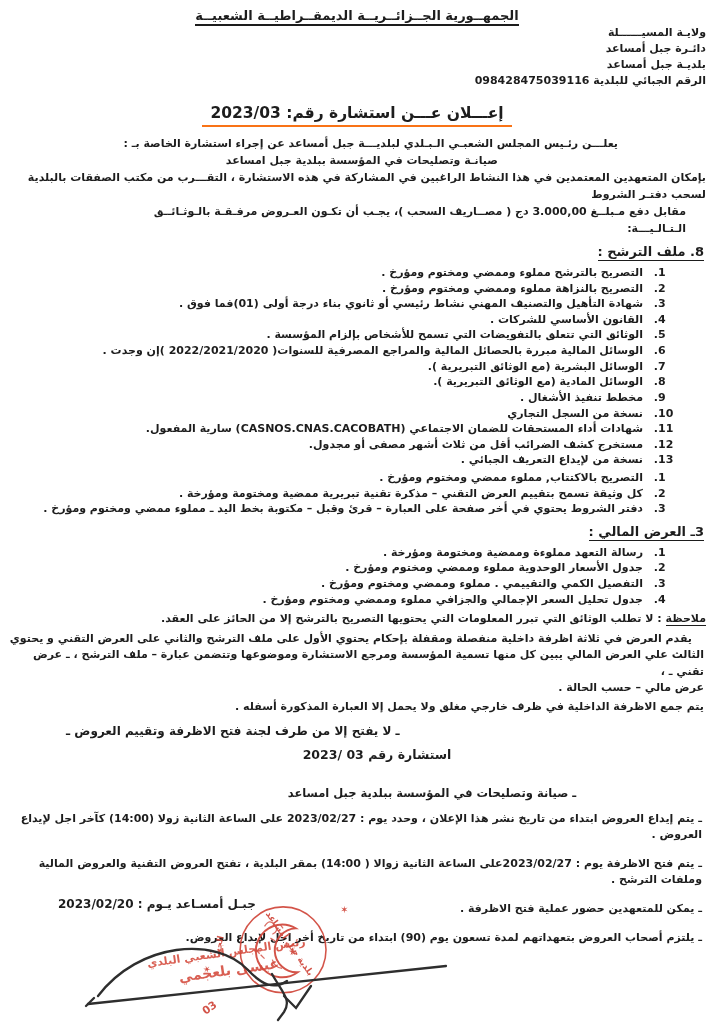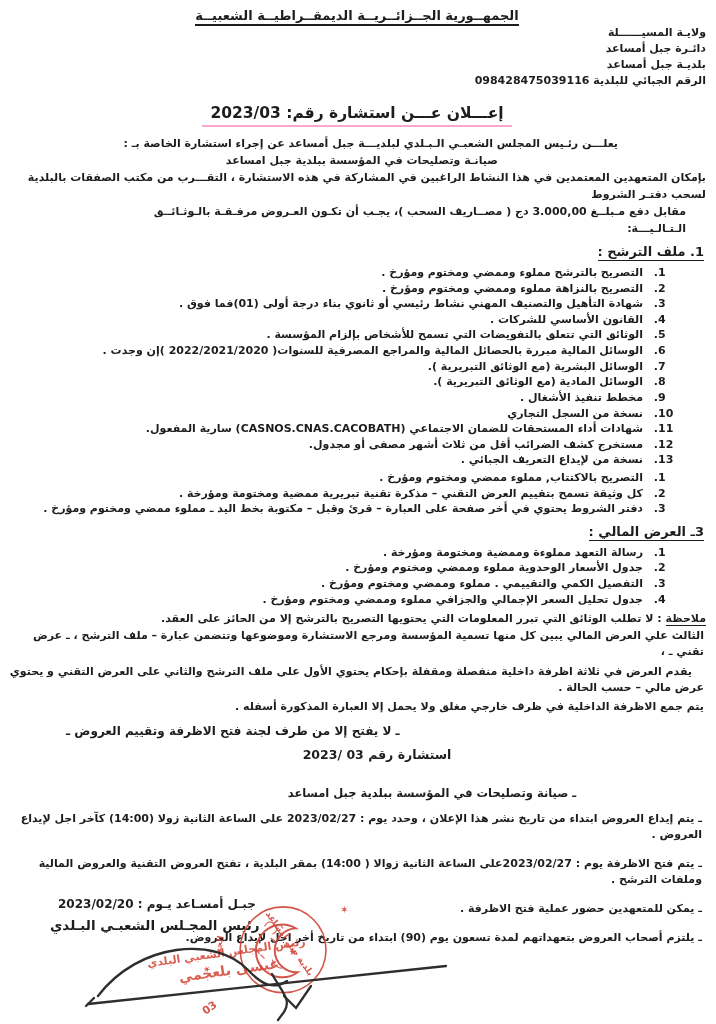--- a/index.html
+++ b/index.html
@@ -11,21 +11,21 @@
   }
   .republic{
     text-align:center;font-size:13px;margin-top:2px;
   }
   .republic span{border-bottom:2px solid #1d1d1d;padding-bottom:1px;}
   .gov{font-size:11px;line-height:1.45;margin-top:2px;text-align:right;}
   .gov .num{letter-spacing:.5px;}
   .title-wrap{text-align:center;margin-top:14px;}
   .title{
     display:inline-block;font-size:15.5px;
-    border-bottom:2px solid #f9a8d4;padding:0 8px 3px;
+    border-bottom:2px solid #f97316;padding:0 8px 3px;
   }
   .intro{font-size:11px;line-height:1.55;margin-top:8px;text-align:right;}
   .intro .i1{margin-right:88px;}
   .intro .i2{margin-right:208px;}
   .intro .i3{margin-right:0;}
   .intro .i4{margin-right:20px;margin-left:110px;}
   .sec-h{
     display:inline-block;font-size:13px;
     border-bottom:1.8px solid #1d1d1d;padding-bottom:1px;margin:7px 2px 2px;
   }
@@ -83,21 +83,21 @@
     <div class="title">إعـــلان عـــن استشارة  رقم: 2023/03</div>
   </div>
 
   <div class="intro">
     <div class="i1">يعلـــن رئـيس المجلس الشعبـي الـبـلدي لبلديـــة جبل أمساعد عن إجراء استشارة الخاصة  بـ :</div>
     <div class="i2">صيانـة وتصليحات في المؤسسة ببلدية جبل امساعد</div>
     <div class="i3">بإمكان المتعهدين المعتمدين في هذا النشاط الراغبين في المشاركة في هذه الاستشارة ، التقـــرب من مكتب الصفقات بالبلدية لسحب دفتـر الشروط</div>
     <div class="i4">مقابل دفع مـبلــغ 3.000,00 دج ( مصــاريف السحب )، يجـب أن تكـون العـروض مرفـقـة بالـوثـائــق الـتـالـيـــة:</div>
   </div>
 
-  <div><span class="sec-h">1. ملف الترشح :</span></div>
+  <div><span class="sec-h">8. ملف الترشح :</span></div>
   <ol class="items">
     <li>التصريح بالترشح مملوء وممضي ومختوم ومؤرخ .</li>
     <li>التصريح بالنزاهة مملوء وممضي ومختوم ومؤرخ .</li>
     <li>شهادة التأهيل والتصنيف المهني نشاط رئيسي أو ثانوي بناء درجة أولى (01)فما فوق .</li>
     <li>القانون الأساسي للشركات .</li>
     <li>الوثائق التي تتعلق بالتفويضات التي تسمح للأشخاص بإلزام المؤسسة .</li>
     <li>الوسائل المالية مبررة بالحصائل  المالية والمراجع المصرفية للسنوات( 2022/2021/2020 )إن وجدت .</li>
     <li>الوسائل البشرية (مع الوثائق التبريرية ).</li>
     <li>الوسائل المادية  (مع الوثائق التبريرية ).</li>
     <li>مخطط تنفيذ الأشغال .</li>
@@ -118,35 +118,34 @@
     <li>رسالة التعهد مملوءة وممضية ومختومة ومؤرخة .</li>
     <li>جدول الأسعار الوحدوية  مملوء وممضي ومختوم ومؤرخ .</li>
     <li>التفصيل  الكمي  والتقييمي . مملوء وممضي ومختوم ومؤرخ .</li>
     <li>جدول تحليل السعر الإجمالي والجزافي مملوء وممضي ومختوم ومؤرخ .</li>
   </ol>
 
   <div class="note">
     <span class="nlabel">ملاحظة</span><span> : لا تطلب الوثائق التي تبرر المعلومات التي يحتويها التصريح بالترشح إلا من الحائز على العقد.</span>
   </div>
 
+  <div class="close-p p1">يقدم العرض في ثلاثة اظرفة داخلية منفصلة  ومقفلة بإحكام يحتوي الأول على ملف الترشح  والثاني على العرض التقني و يحتوي</div>
   <div class="close-p p2">الثالث  علي العرض المالي يبين كل منها تسمية المؤسسة ومرجع الاستشارة وموضوعها وتتضمن عبارة – ملف الترشح  ، ـ عرض تقني ـ ،</div>
-  <div class="close-p p1">يقدم العرض في ثلاثة اظرفة داخلية منفصلة  ومقفلة بإحكام يحتوي الأول على ملف الترشح  والثاني على العرض التقني و يحتوي</div>
   <div class="close-p p3">عرض مالي – حسب الحالة  .</div>
   <div class="close-p p4">يتم جمع الاظرفة الداخلية  في ظرف خارجي مغلق ولا يحمل إلا العبارة المذكورة أسفله .</div>
   <div class="close-p p5">ـ لا يفتح  إلا من طرف لجنة فتح الاظرفة وتقييم العروض ـ</div>
   <div class="close-p p6">استشارة رقم 03 /2023</div>
   <div class="close-p p7">ـ    صيانة وتصليحات في المؤسسة ببلدية جبل امساعد</div>
 
   <div class="deadline">ـ   يتم إيداع العروض ابتداء من تاريخ نشر هذا الإعلان ، وحدد يوم : 2023/02/27 على الساعة الثانية زولا (14:00) كآخر اجل لإيداع العروض .</div>
   <div class="deadline gap">ـ  يتم فتح الاظرفة يوم : 2023/02/27على الساعة الثانية زوالا ( 14:00) بمقر البلدية ، تفتح العروض التقنية والعروض المالية وملفات الترشح .</div>
   <div class="deadline gap">ـ  يمكن للمتعهدين حضور عملية فتح الاظرفة .</div>
   <div class="deadline gap">ـ  يلتزم أصحاب العروض بتعهداتهم  لمدة تسعون يوم (90) ابتداء من تاريخ أخر اجل لإيداع العروض.</div>
 
   <div class="sig-date">جبـل أمسـاعد يـوم : 2023/02/20</div>
-  <div class="signatory">رئيس المجـلس الشعبـي البـلدي</div>
 
   <svg class="stamp-svg" width="176" height="162" viewBox="0 0 176 166">
     <g fill="none" stroke="#d0463a" stroke-width="1.6">
       <circle cx="85" cy="90" r="44"></circle>
     </g>
 
     <path d="M 98 68 A 27 27 0 1 0 100 113 A 21 21 0 1 1 98 68 Z" fill="none" stroke="#d0463a" stroke-width="2"></path>
 
     <text x="95" y="95" font-size="10" fill="#d0463a" text-anchor="middle">★</text>
 

